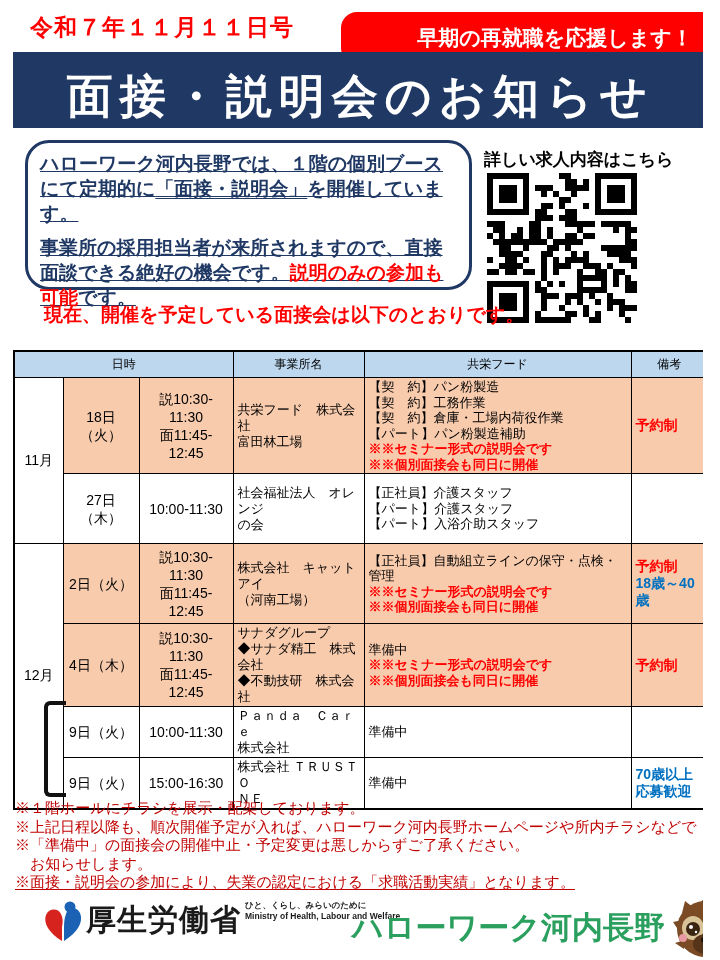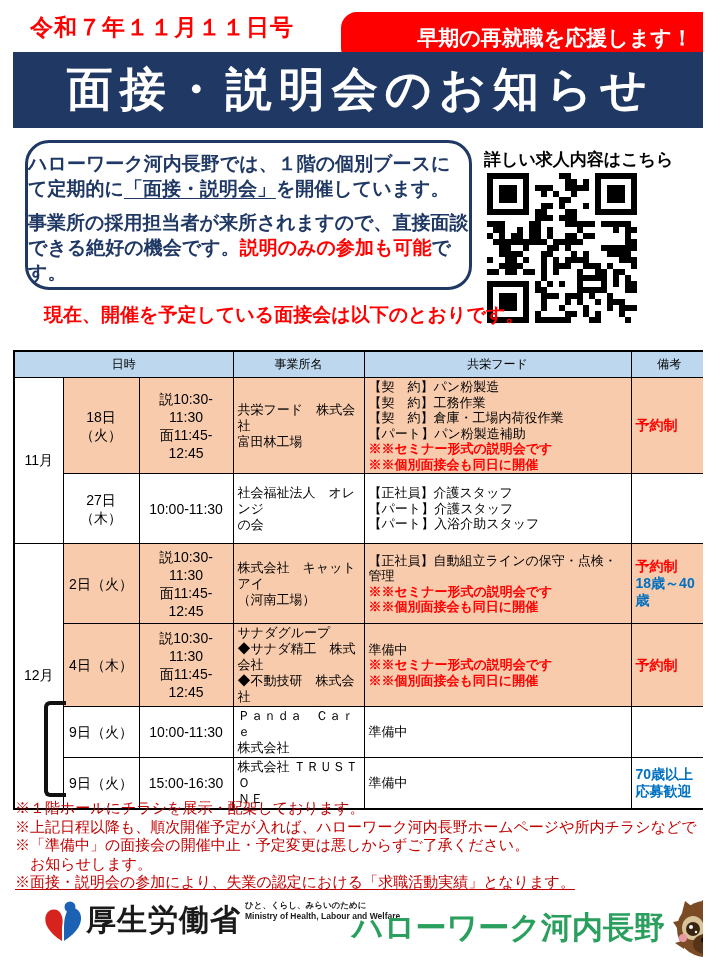--- a/index.html
+++ b/index.html
@@ -5,26 +5,26 @@
   html,body{margin:0;padding:0;background:#fff;}
   .page{position:relative;width:703px;height:960px;background:#fff;overflow:hidden;
         font-family:"Liberation Sans",sans-serif;}
 
   .issue-date{position:absolute;left:30px;top:12px;font-size:23px;font-weight:bold;
               color:var(--red,#f00);letter-spacing:1px;white-space:nowrap;}
   .badge{position:absolute;left:341px;top:12px;width:364px;height:52px;background:var(--red,#f00);
          border-radius:16px;display:flex;align-items:center;justify-content:center;padding-left:32px;}
   .badge span{color:#fff;font-weight:bold;font-size:21px;white-space:nowrap;}
   .banner{position:absolute;left:13px;top:52px;width:695px;height:76px;background:var(--navy,#1F3864);
-          display:flex;align-items:center;justify-content:center;}
+          display:flex;align-items:flex-end;justify-content:center;}
   .banner span{color:#fff;font-weight:bold;font-size:46px;letter-spacing:7px;white-space:nowrap;}
 
   .intro-box{position:absolute;left:25px;top:140px;width:447px;height:150px;box-sizing:border-box;
-             border:3px solid var(--navy,#1F3864);border-radius:24px;padding:8px 0;
-             color:var(--navy,#1F3864);font-size:19px;font-weight:bold;line-height:25px;}
+             border:3px solid var(--navy,#1F3864);border-radius:24px;padding:8px 12px;
+             color:var(--navy,#1F3864);font-size:19px;font-weight:bold;line-height:25px;text-decoration:underline;}
   .intro-box p{margin:0 0 9px 0;}
   .u{text-decoration:underline;text-underline-offset:3px;}
   .red-text{color:var(--red,#f00);}
 
   .qr-label{position:absolute;left:484px;top:148px;font-size:17px;font-weight:bold;color:#000;white-space:nowrap;}
   .qr-box{position:absolute;left:487px;top:173px;width:150px;height:152px;}
 
   .notice{position:absolute;left:44px;top:302px;font-size:19px;font-weight:bold;color:var(--red,#f00);
           text-underline-offset:3px;white-space:nowrap;}
 

